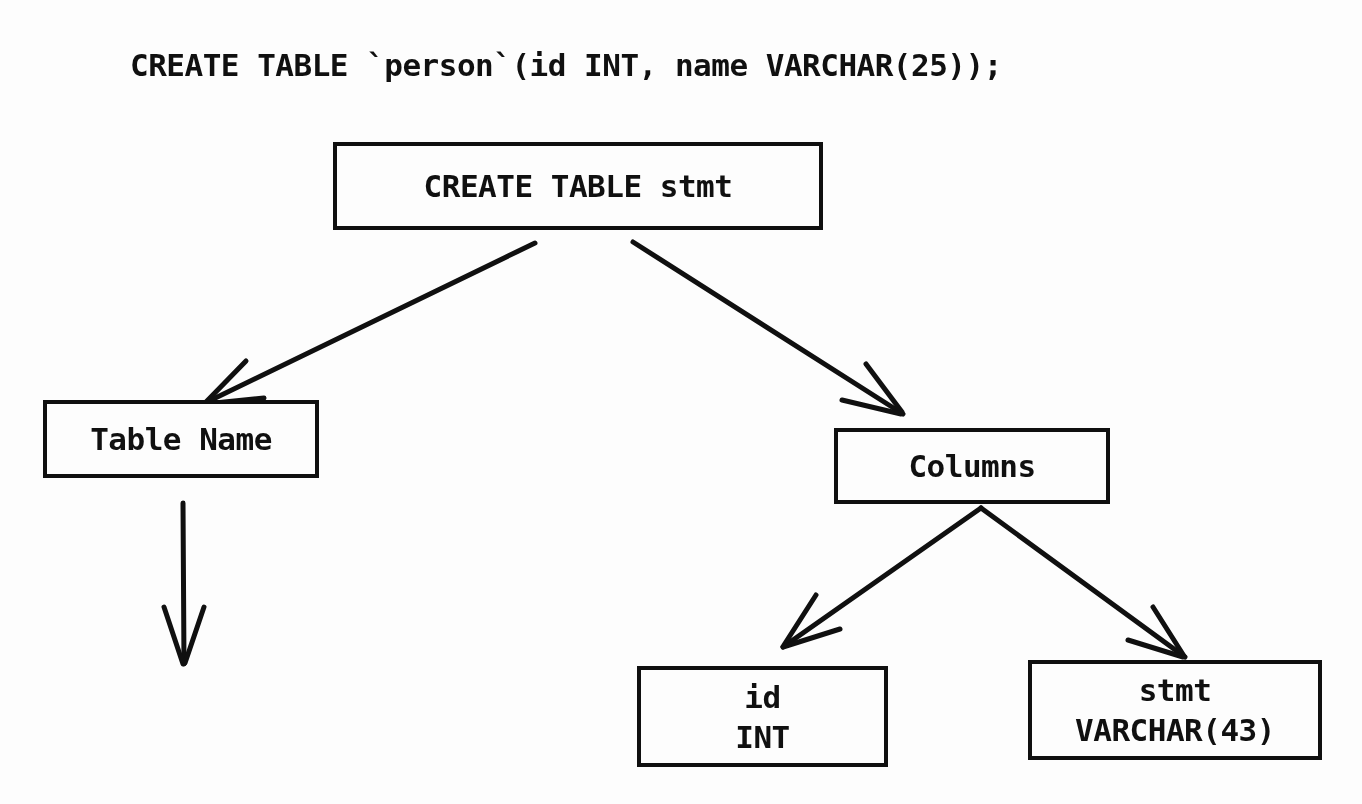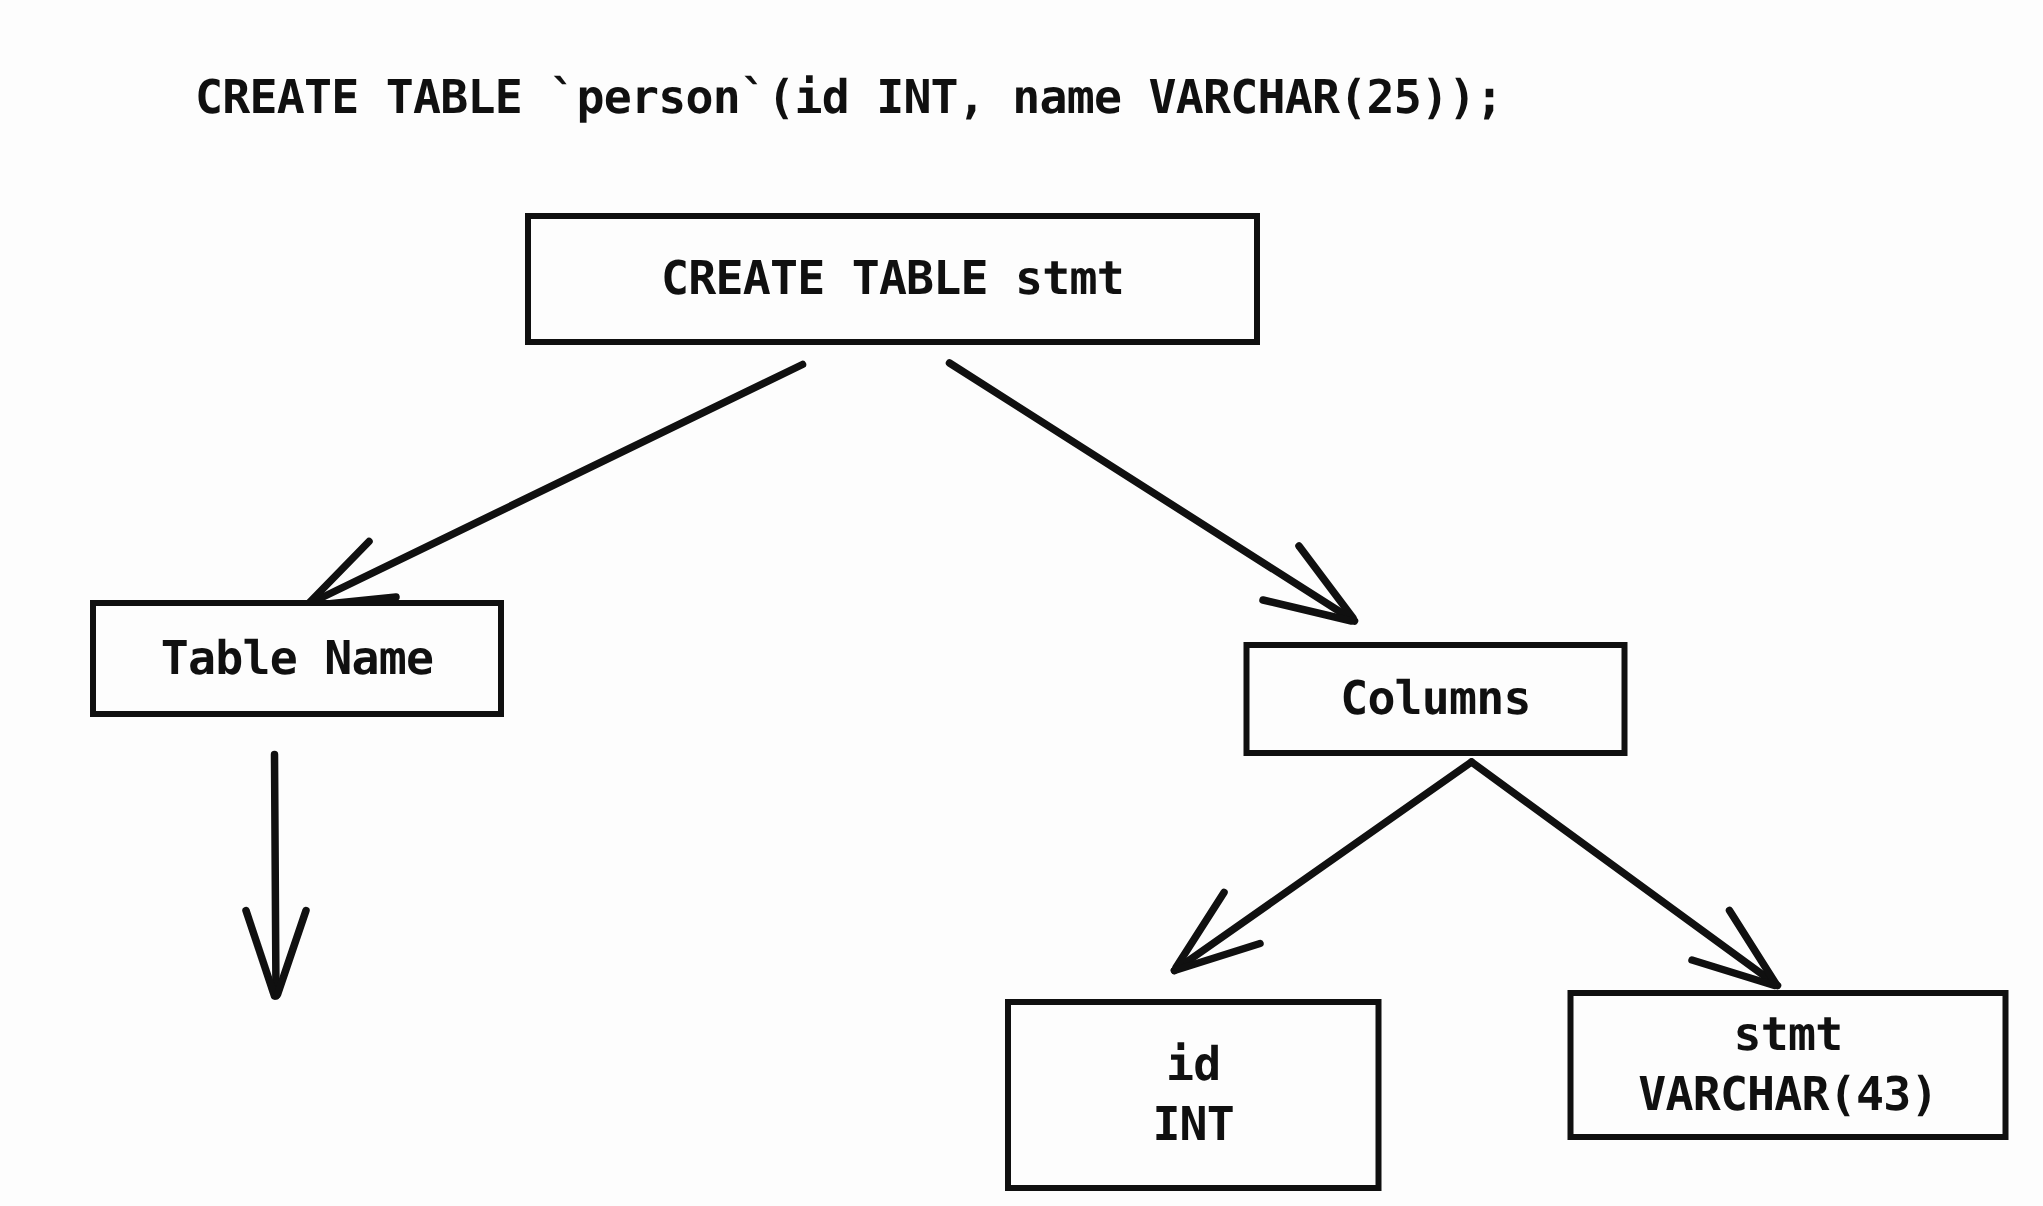--- a/index.html
+++ b/index.html
@@ -43,27 +43,26 @@
     border:4px solid var(--ink);
     background:var(--bg);
     display:flex;
     flex-direction:column;
     align-items:center;
     justify-content:center;
     font:bold 31px/40px "DejaVu Sans Mono", monospace;
     letter-spacing:-0.5px;
     text-align:center;
     white-space:pre;
-    margin-left:17px;
   }
   #n-stmt    {left:333px;  top:142px; width:490px; height:88px;}
   #n-table   {left:43px;   top:400px; width:276px; height:78px;}
-  #n-columns {left:812px;  top:428px; width:256px; height:76px;}
+  #n-columns {left:834px;  top:428px; width:276px; height:76px;}
   #n-person  {left:56px;   top:677px; width:252px; height:82px;}
-  #n-id      {left:653px;  top:666px; width:251px; height:128px;}
+  #n-id      {left:637px;  top:666px; width:251px; height:101px;}
   #n-name    {left:1028px; top:660px; width:294px; height:100px;}
 </style>
 </head>
 <body>
 
 <div class="canvas">
 
   <div class="sql">CREATE TABLE `person`(id INT, name VARCHAR(25));</div>
 
   <svg class="edges" viewBox="0 0 1362 804" xmlns="http://www.w3.org/2000/svg">

